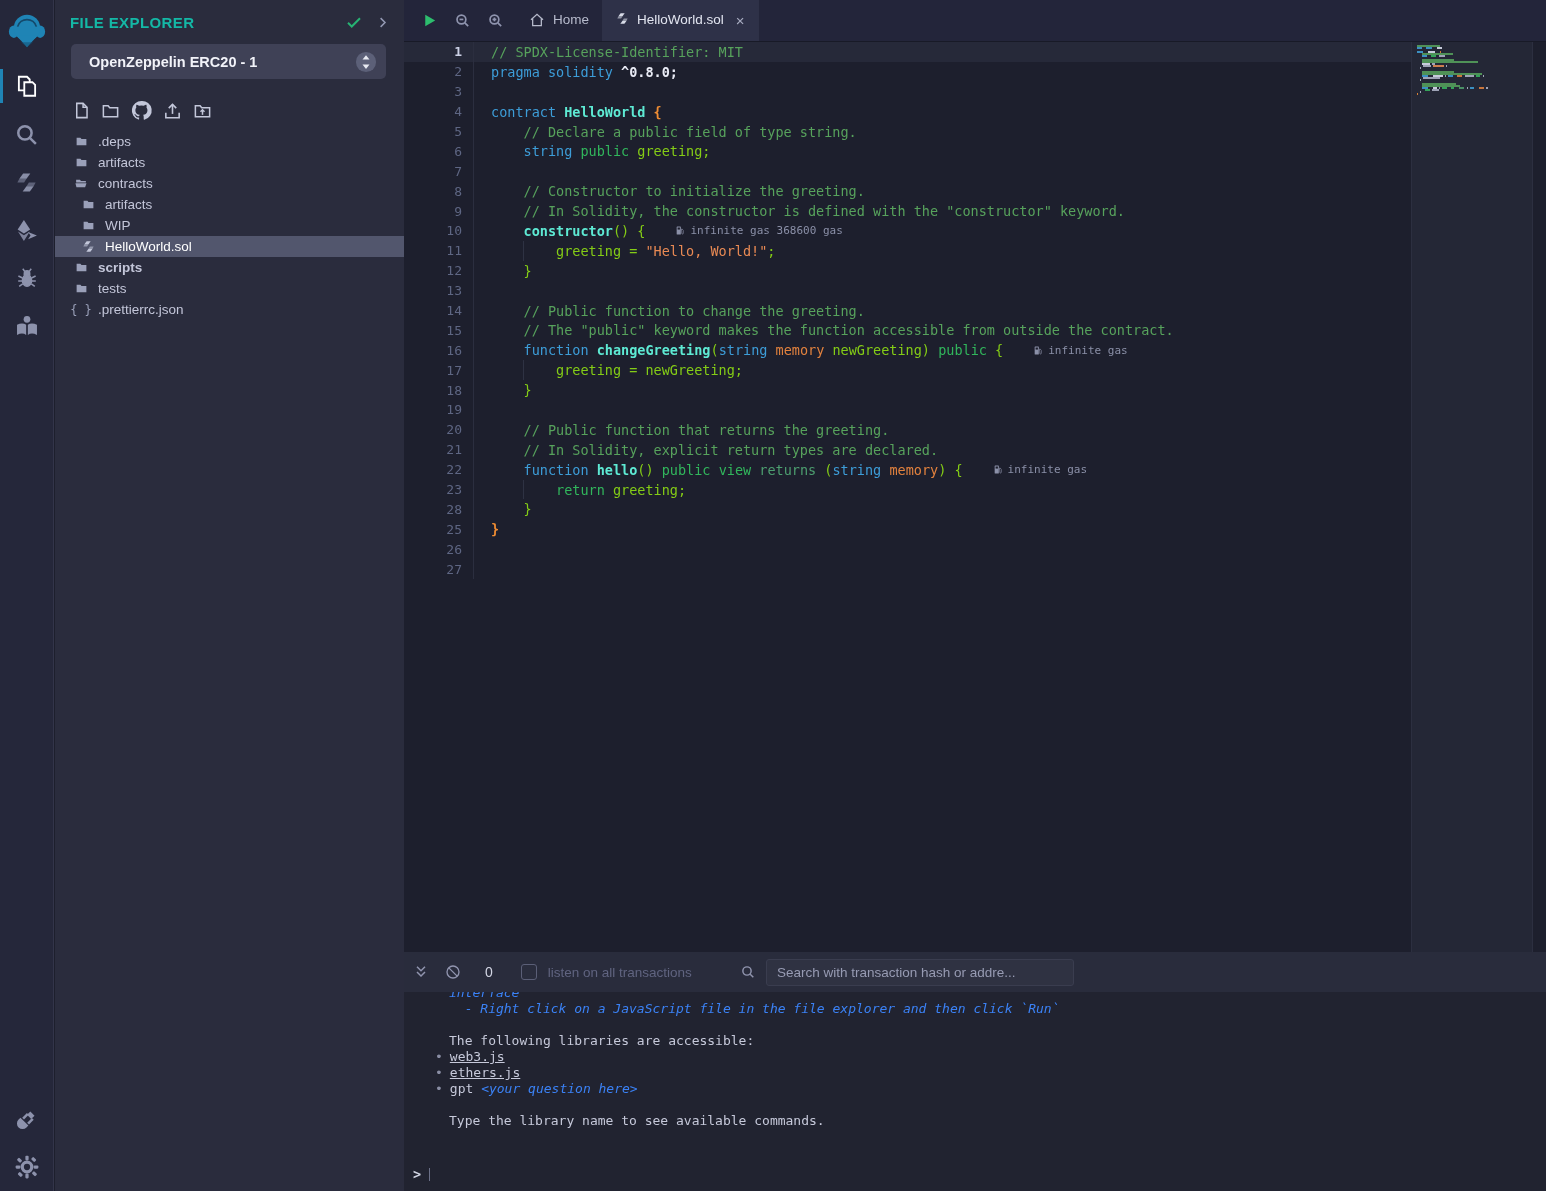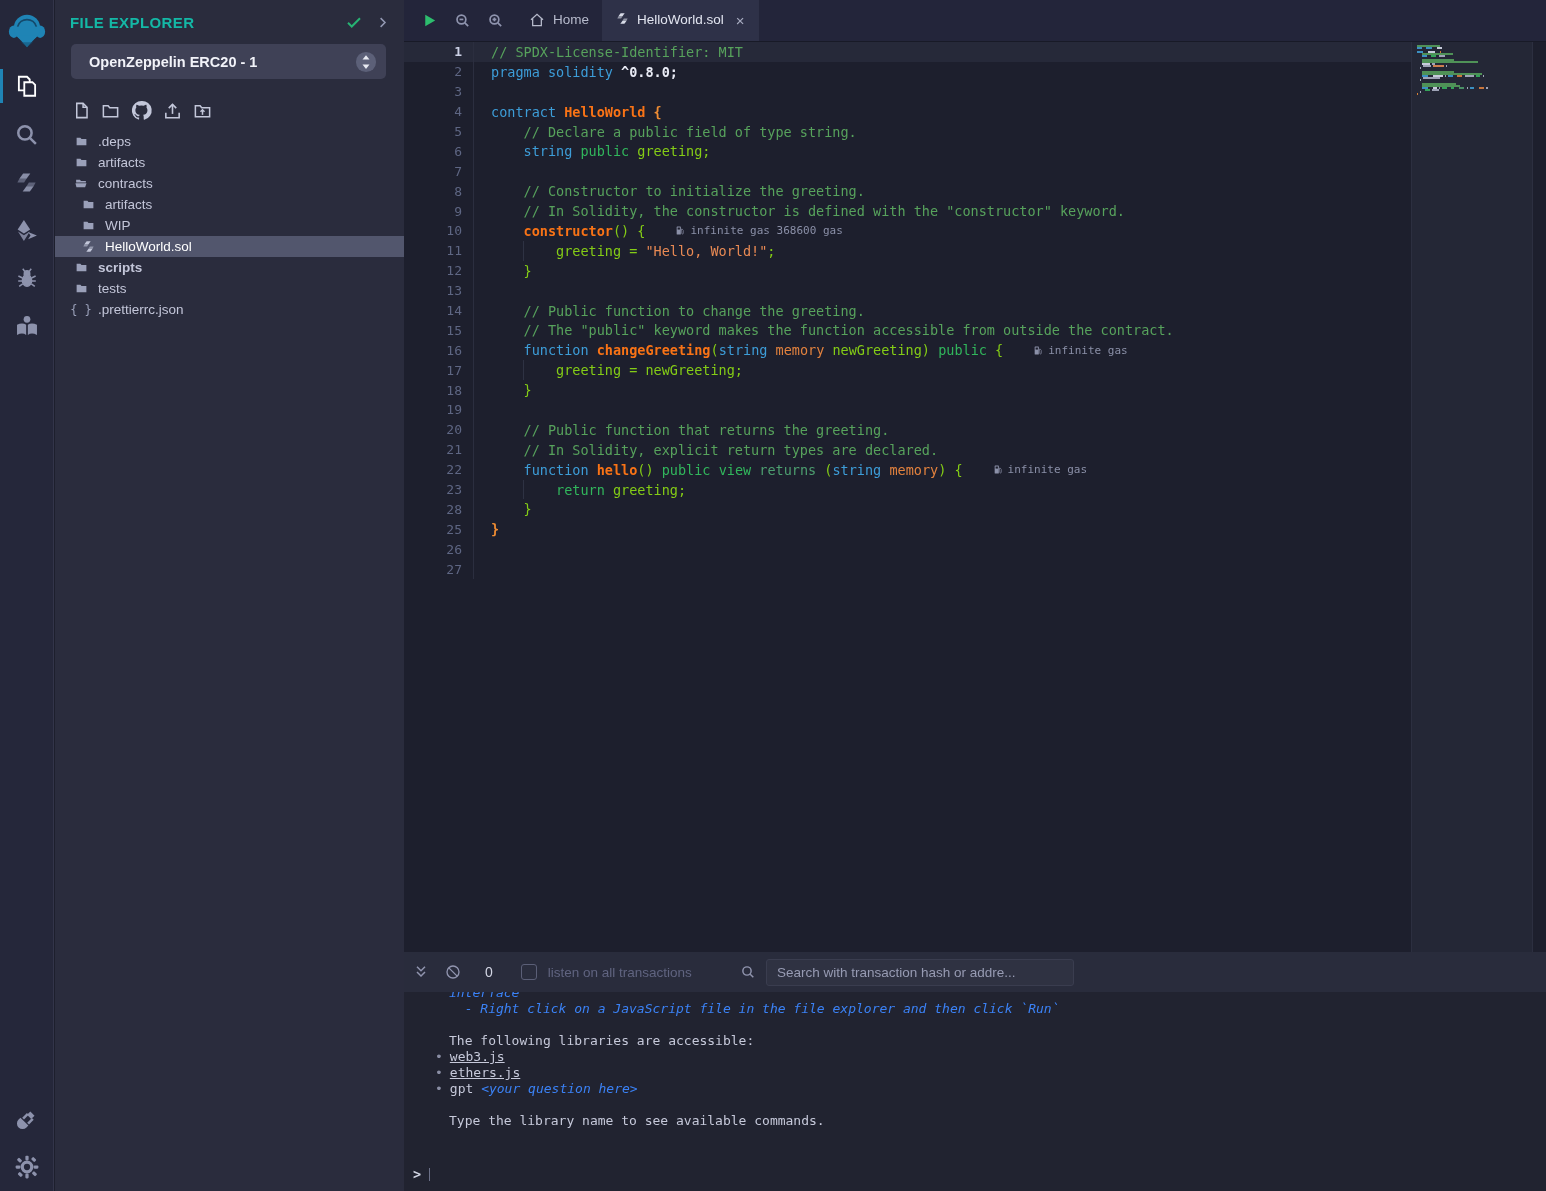--- a/index.html
+++ b/index.html
@@ -51,21 +51,21 @@
   .gutter-deco { position:absolute; left:69px; top:0; width:1px; height:537px; background:#2b2e3f; }
   .code-row { position:relative; height:19.9px; display:flex; align-items:center; }
   .ln { width:58px; text-align:right; color:#5e6683; font-size:13px; flex:none; }
   .code-row.hl .ln { color:#ccd1e6; font-weight:700; }
   .code-text { padding-left:29px; white-space:pre; }
   .indent-guide { position:absolute; left:119px; top:0; width:1px; height:19.9px; background:#2e3243; }
   .gas-widget { display:inline-flex; align-items:center; gap:5px; margin-left:30px; color:#8b90a8;
                 font-size:11px; white-space:pre; }
   .tk-df{color:#84cc16} .tk-cm{color:#57a25c} .tk-kw{color:#3d9dd8} .tk-kg{color:#31b65c}
   .tk-kgm{color:#4d9f70} .tk-or{color:#e3823e} .tk-str{color:#e98a54}
-  .tk-fn{color:#f97316;font-weight:700} .tk-br{color:#ef8c33;font-weight:700} .tk-num{color:#e9ebf5;font-weight:700}
+  .tk-fn{color:#5eead4;font-weight:700} .tk-br{color:#ef8c33;font-weight:700} .tk-num{color:#e9ebf5;font-weight:700}
 
   .minimap-col { position:absolute; right:13px; top:42px; width:122px; height:910px; background:#242736;
                  border-left:1px solid #2c2f40; border-right:1px solid #2c2f40; cursor:pointer; }
   #minimap-code { padding:3px 0 0 5px; }
   .mm-row { height:2px; display:flex; }
   .mm-seg { height:2px; margin-right:2px; }
 
   
   #terminal { position:absolute; left:404px; top:952px; width:1142px; height:239px; background:#212330; }
   .term-header { height:40px; background:#292c3c; display:flex; align-items:center; color:#9195af; }

